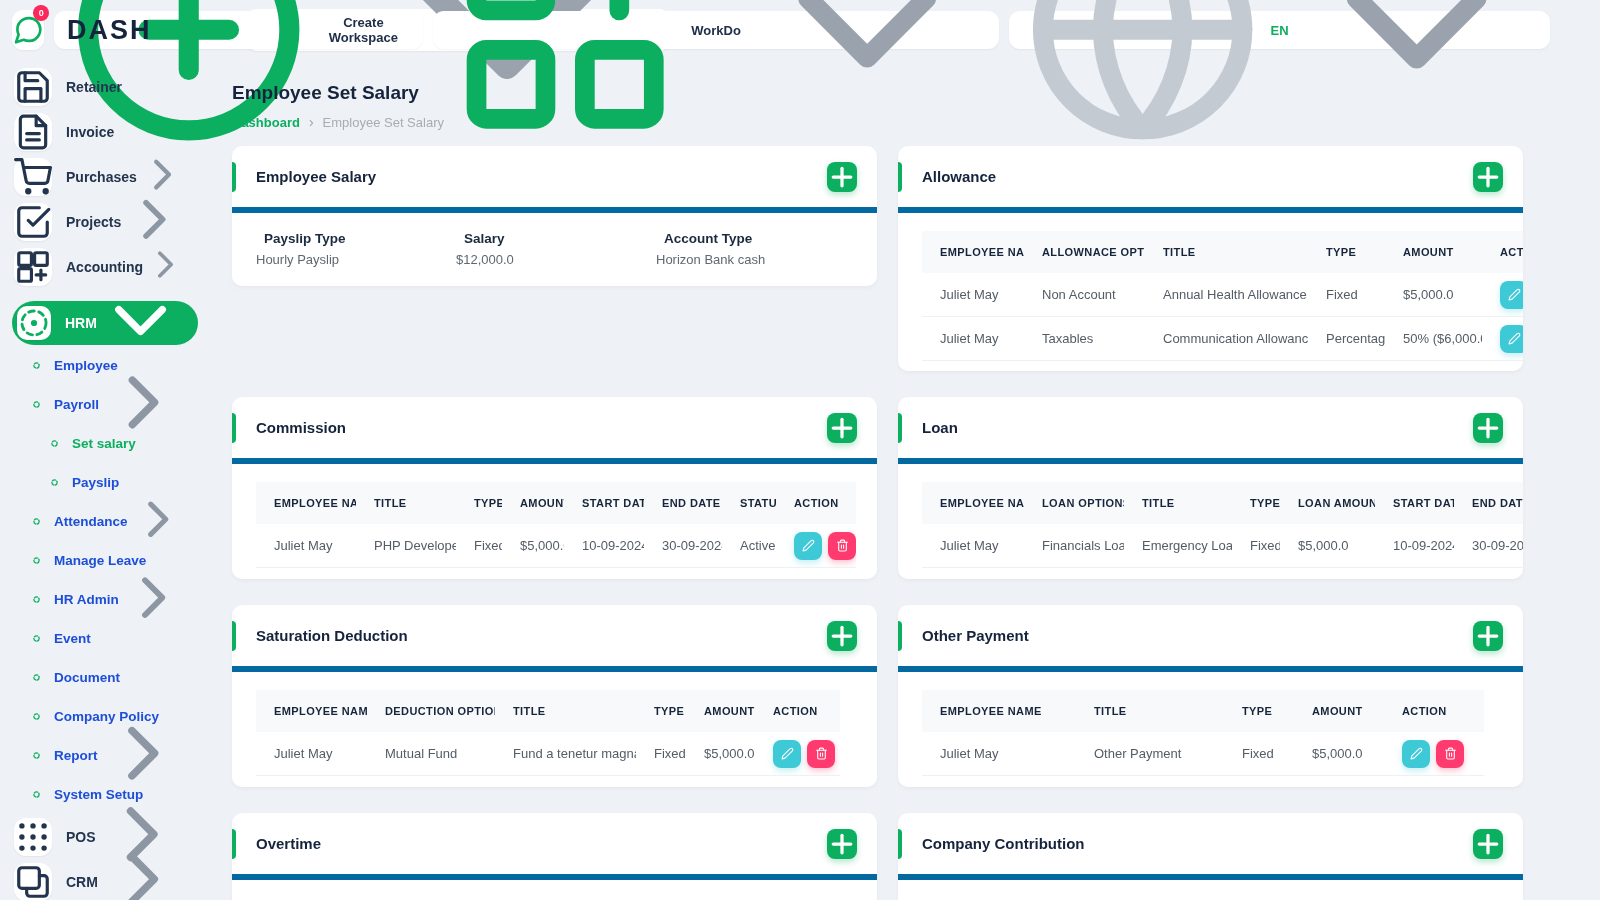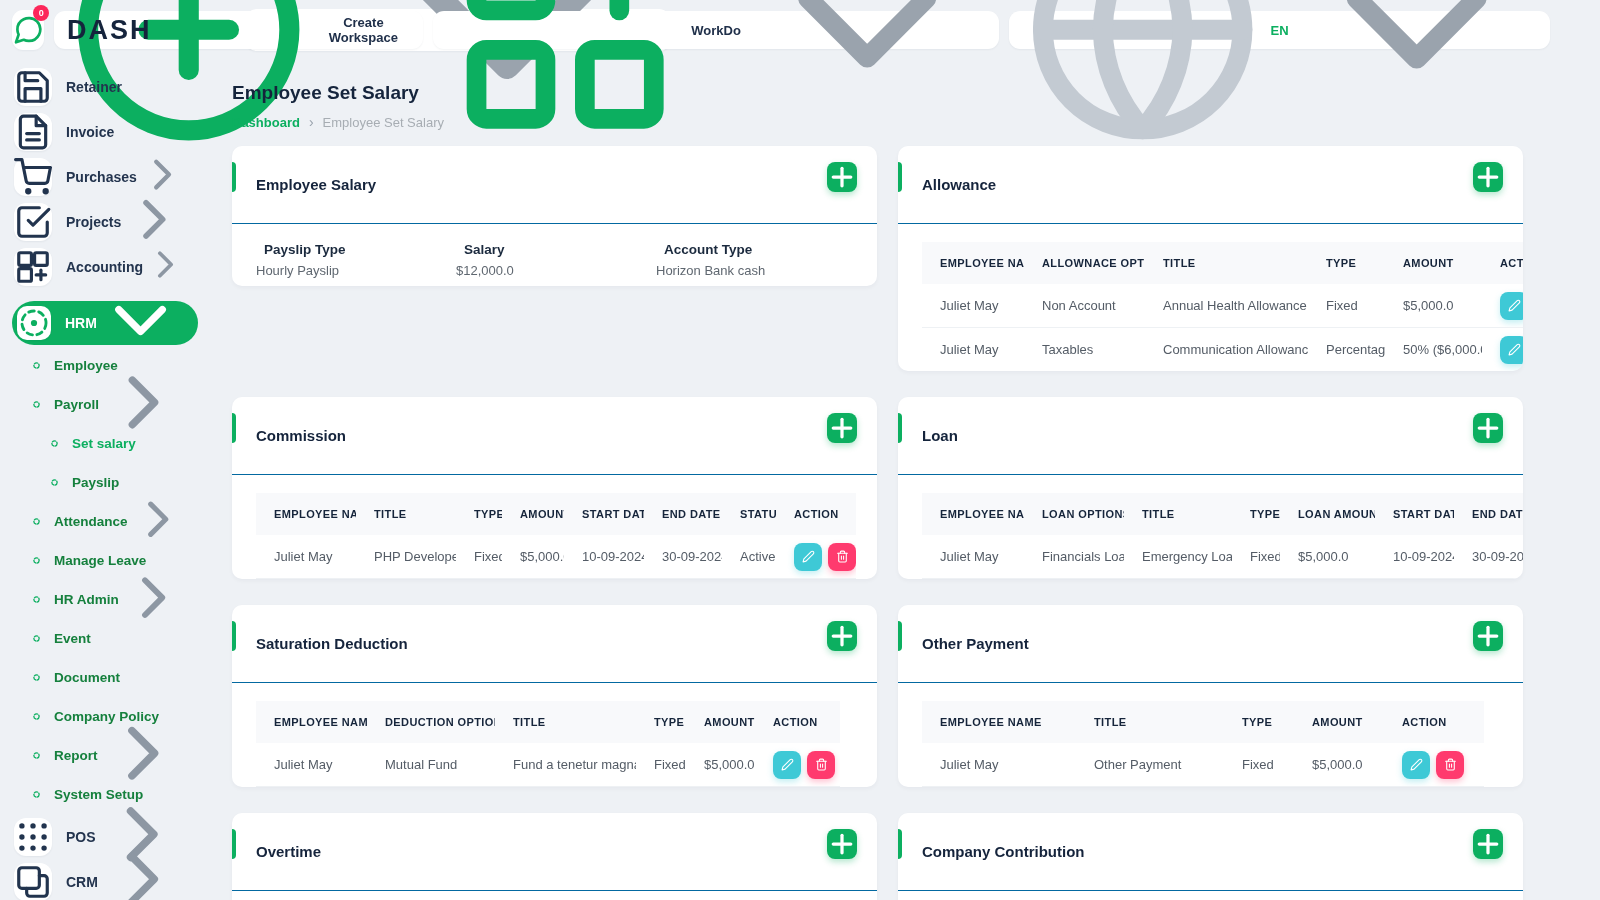--- a/index.html
+++ b/index.html
@@ -42,36 +42,36 @@
   .side-item .lbl { font-size:14px; font-weight:700; color:#23344e; margin-left:14px; flex:1; white-space:nowrap; }
   .side-item .s-chev { color:#8d97a3; margin-right:10px; } .side-item .s-chev svg { width:13px; height:13px; }
   .side-item.active-pill { background:#0CAF60; border-radius:22px; height:44px; margin:12px 0 1px 0; }
   .side-item.active-pill .tile { background:#fff; color:#0CAF60; width:34px; height:34px; margin-left:5px; border-radius:10px; }
   .side-item.active-pill .lbl { color:#fff; }
   .side-item.active-pill .s-chev { color:#fff; margin-right:14px; }
   .side-item.sub, .side-item.subsub { height:39px; }
   .side-item.sub .bullet { margin-left:20px; } .side-item.subsub .bullet { margin-left:38px; }
   .bullet { width:9px; height:9px; color:#0CAF60; flex:none; display:flex; }
   .bullet svg { width:9px; height:9px; }
-  .side-item.sub .lbl, .side-item.subsub .lbl { font-size:13.5px; font-weight:600; color:#15803d; margin-left:13px; }
+  .side-item.sub .lbl, .side-item.subsub .lbl { font-size:13.5px; font-weight:600; color:#1d4ed8; margin-left:13px; }
   .side-item.active-link .lbl { color:#0CAF60; }
 
   
   .main { position:absolute; top:60px; left:210px; width:1390px; bottom:0; padding:22px 77px 0 22px; overflow:hidden; }
   .page-title { font-size:19px; font-weight:700; color:#15243c; }
   .breadcrumb { display:flex; align-items:center; gap:9px; margin-top:10px; font-size:13px; }
   .breadcrumb a { color:#0CAF60; text-decoration:none; cursor:pointer; font-weight:600; }
   .breadcrumb .sep { color:#9aa3ad; font-size:14px; }
   .breadcrumb .cur { color:#a7adb3; }
 
   .grid { margin-top:16px; display:grid; grid-template-columns:645px 625px; gap:26px 21px; align-items:start; }
 
   .card { background:#fff; border-radius:10px; box-shadow:0 2px 4px rgba(15,34,58,.04); position:relative; overflow:hidden; width:100%; }
   .h140{height:140px} .h225{height:225px} .h181{height:182px} .h150{height:150px}
-  .card-head { height:78px; display:flex; align-items:center; padding:12px 24px; border-bottom:1px solid #0369a1; position:relative; }
+  .card-head { height:67px; display:flex; align-items:center; padding:12px 24px; border-bottom:6px solid #0369a1; position:relative; }
   .card-head .accent { position:absolute; left:0; top:16px; width:4px; height:30px; background:#0CAF60; border-radius:0 4px 4px 0; }
   .card-head h2 { font-size:15px; font-weight:700; color:#15243c; }
   .add-btn { position:absolute; right:20px; top:16px; width:30px; height:30px; border:none; border-radius:8px; background:#0CAF60;
              color:#fff; cursor:pointer; display:flex; align-items:center; justify-content:center;
              box-shadow:0 3px 6px rgba(12,175,96,.3); }
   .add-btn svg { width:14px; height:14px; stroke-width:2.6; }
 
   .fields { display:flex; padding:18px 24px; }
   .field { width:200px; } .field:last-child { width:auto; }
   .f-label { font-size:13.5px; font-weight:700; color:#1b2a3e;padding-left:8px; }

